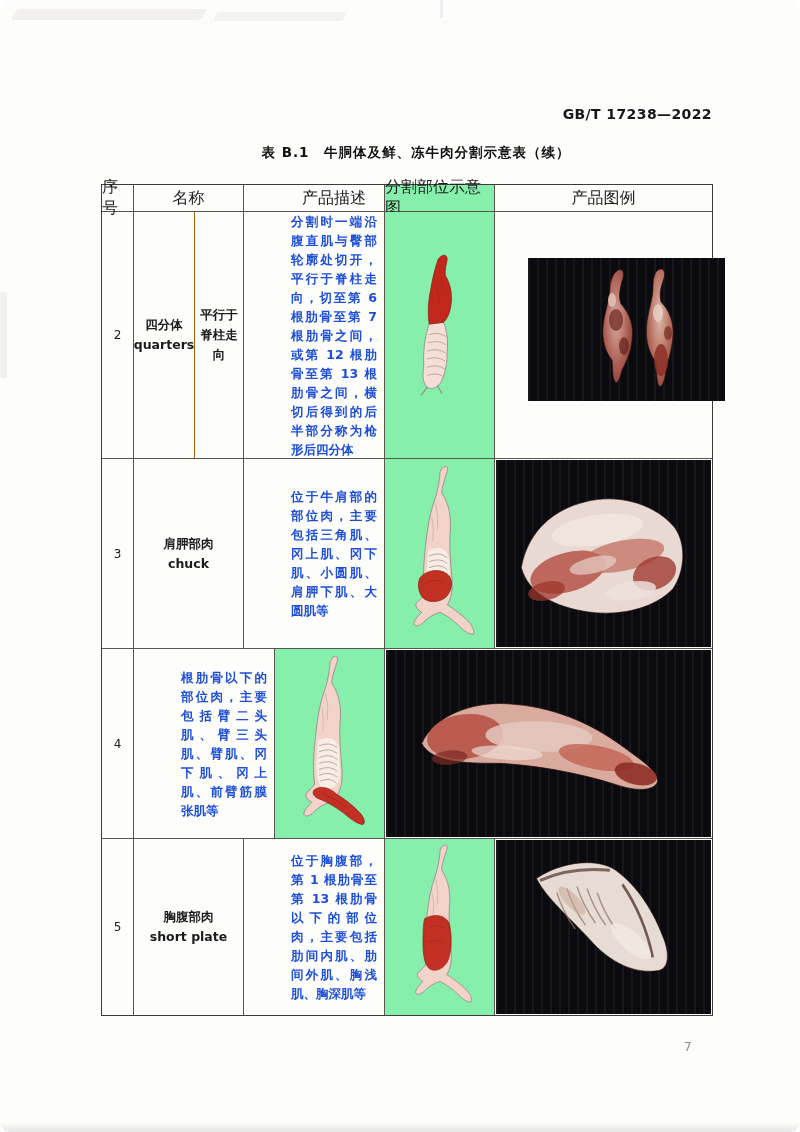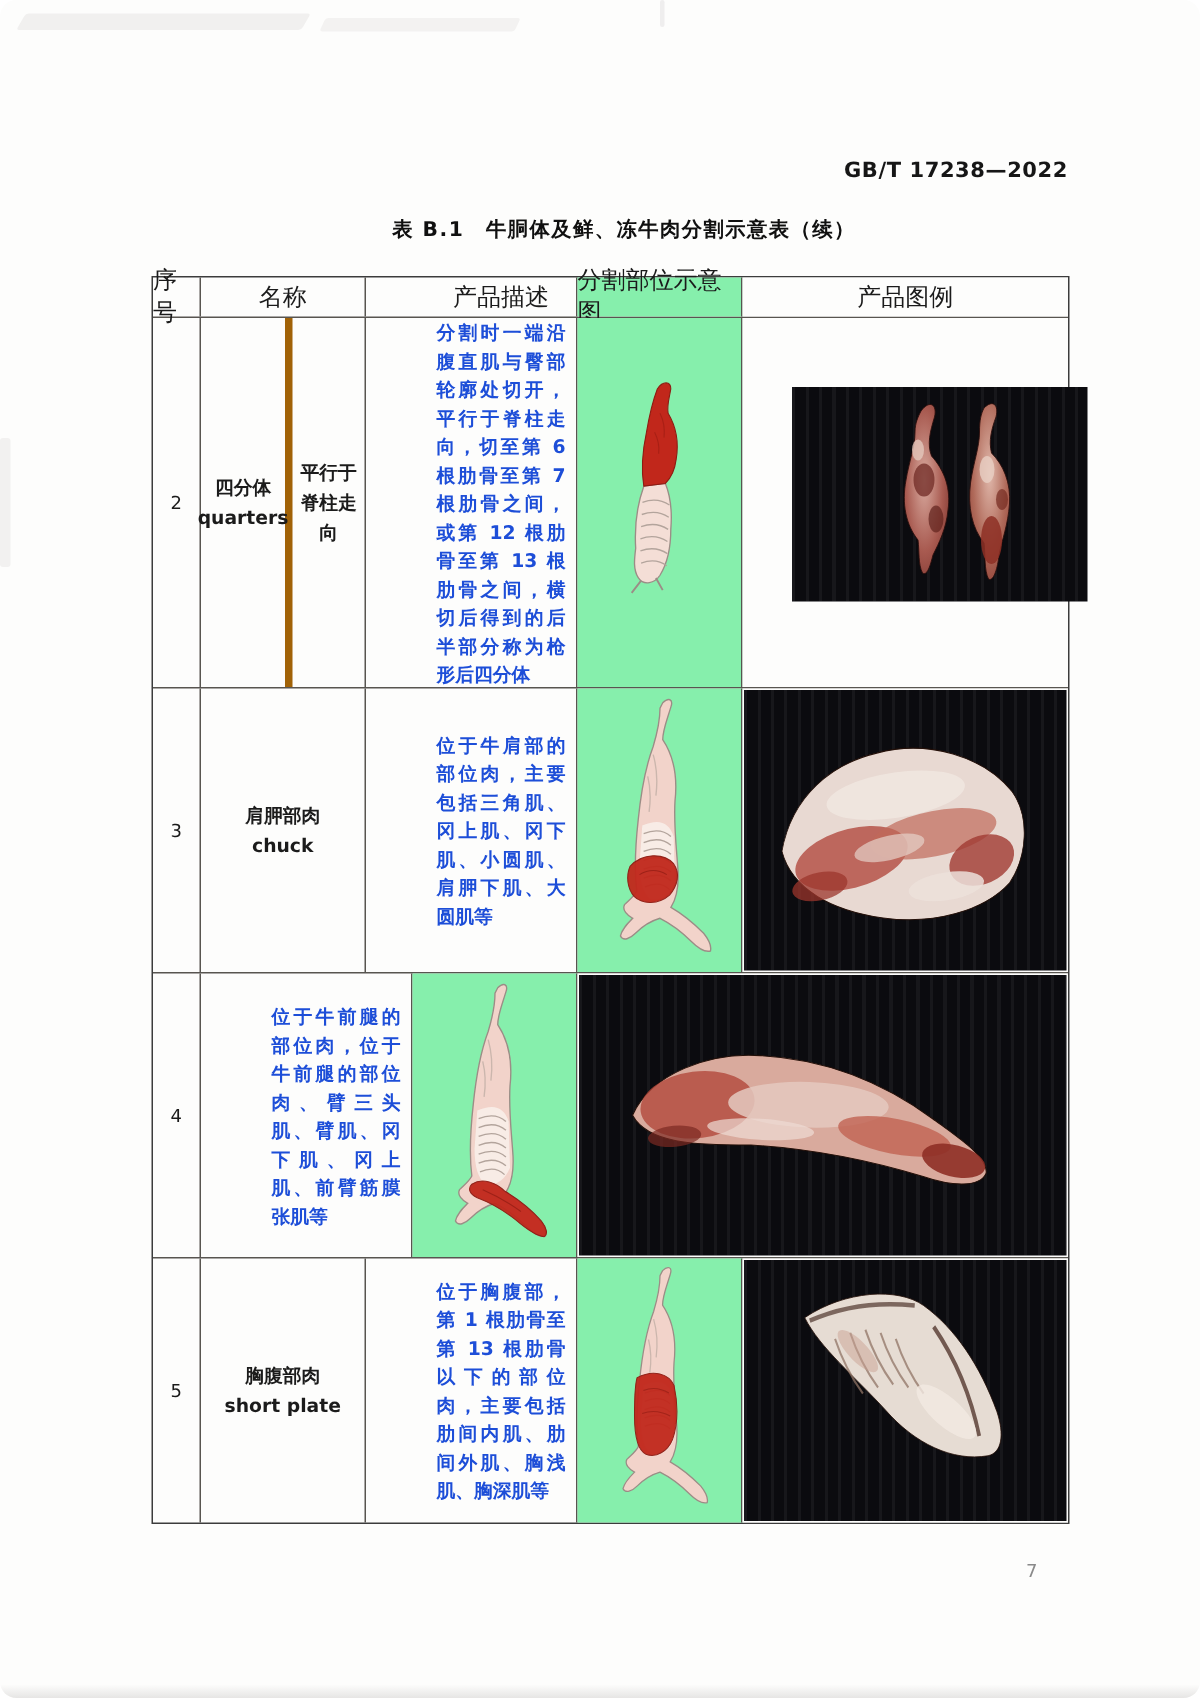--- a/index.html
+++ b/index.html
@@ -36,21 +36,21 @@
   }
   .t-row { display:flex; border-bottom:1px solid #585550; }
   .t-row:last-child { border-bottom:none; }
   .cell { border-right:1px solid #585550; position:relative; }
   .cell:last-child { border-right:none; }
   .c-seq  { width:32px;  display:flex; align-items:center; justify-content:center; font-size:12px; }
   .c-name { width:110px; display:flex; flex-direction:column; align-items:center; justify-content:center;
             font-size:12.5px; font-weight:bold; line-height:20px; text-align:center; }
   .c-name .en { font-weight:bold; }
   .c-name.split { flex-direction:row; align-items:stretch; font-weight:bold; }
-  .split .sub-a { width:61px; border-right:5px solid #a16207; display:flex; flex-direction:column;
+  .split .sub-a { width:61px; border-right:1px solid #a16207; display:flex; flex-direction:column;
                   align-items:center; justify-content:center; line-height:20px; }
   .split .sub-b { width:49px; display:flex; align-items:center; justify-content:center;
                   text-align:center; line-height:20px; padding:0 4px; }
   .c-desc { width:101px; display:flex; align-items:center;margin-left:40px; }
   .desc-text { padding:8px 7px; font-size:12.5px; font-weight:bold; line-height:19px;
                text-align:justify; word-break:break-all; color:#1d4ed8; }
   .c-diag { width:110px; display:flex; justify-content:center; align-items:center; background:#86efac; }
   .c-diag.top { align-items:flex-start; }
   .c-photo { flex:1; background:#fdfdfc; }
   .th { font-size:16px; font-weight:normal; display:flex; align-items:center; justify-content:center; }
@@ -171,21 +171,21 @@
             <ellipse cx="160" cy="112" rx="30" ry="8" fill="#ece0da" opacity="0.85" transform="rotate(-6 160 112)"></ellipse>
             <ellipse cx="115" cy="90" rx="28" ry="7" fill="#e6d2c9" opacity="0.7" transform="rotate(-9 115 90)"></ellipse>
           </svg>
         </div>
       </div>
     </div>
 
     <div class="t-row" style="height:190px">
       <div class="cell c-seq">4</div>
       <div class="cell c-desc">
-        <div class="desc-text">位于牛前腿的部位肉，位于牛前腿的部位肉、臂三头肌、臂肌、冈下肌、冈上肌、前臂筋膜张肌等</div>
+        <div class="desc-text">根肋骨以下的部位肉，主要包括臂二头肌、臂三头肌、臂肌、冈下肌、冈上肌、前臂筋膜张肌等</div>
       </div>
       <div class="cell c-diag">
         <svg width="100" height="182" viewBox="0 0 110 200">
           <path d="M57 6 C61 2 65 3 63 9 C60 19 57 26 57 33 C65 45 68 60 66 78 C65 95 67 112 68 126 C69 138 68 148 63 156 C70 160 80 168 87 175 C91 180 93 184 92 188 C88 189 83 186 78 181 C70 173 61 167 55 164 C48 166 42 170 37 175 C33 179 28 181 26 177 C27 172 31 168 35 164 C31 162 27 158 29 154 C33 150 36 148 38 144 C36 128 37 110 39 92 C41 72 44 54 50 38 C53 28 55 16 55 10 Z" fill="#f2d3ca" stroke="#9b8d86" stroke-width="1"></path>
           <path d="M42 96 Q60 88 65 104 L66 138 Q60 152 48 150 Q40 144 40 124 Z" fill="#f8eee9" opacity="0.9"></path>
           <path d="M43 102 Q55 97 63 104 M43 108.5 Q55 103.5 63 110.5 M43 115 Q55 110 63 117 M43 121.5 Q55 116.5 63 123.5 M43 128 Q55 123 63 130 M43 134.5 Q55 129.5 63 136.5 M44 141 Q55 136 62 143" stroke="#b3a49c" stroke-width="1" fill="none"></path>
           <path d="M50 44 Q54 58 52 74 M46 60 Q49 72 47 86" stroke="#cbb6ad" stroke-width="1" fill="none"></path>
           <path d="M38 150 C46 145 56 149 62 155 C72 161 82 169 89 177 C93 182 94 187 91 188.5 C85 188 77 182 70 176 C61 169 50 163 42 160 C36 157 35 153 38 150 Z" fill="#c1271b" stroke="#8e1b12" stroke-width="0.8" opacity="0.95"></path>
           <path d="M46 154 Q60 160 74 170" stroke="#8e1b12" stroke-width="0.8" fill="none" opacity="0.7"></path>
         </svg>

